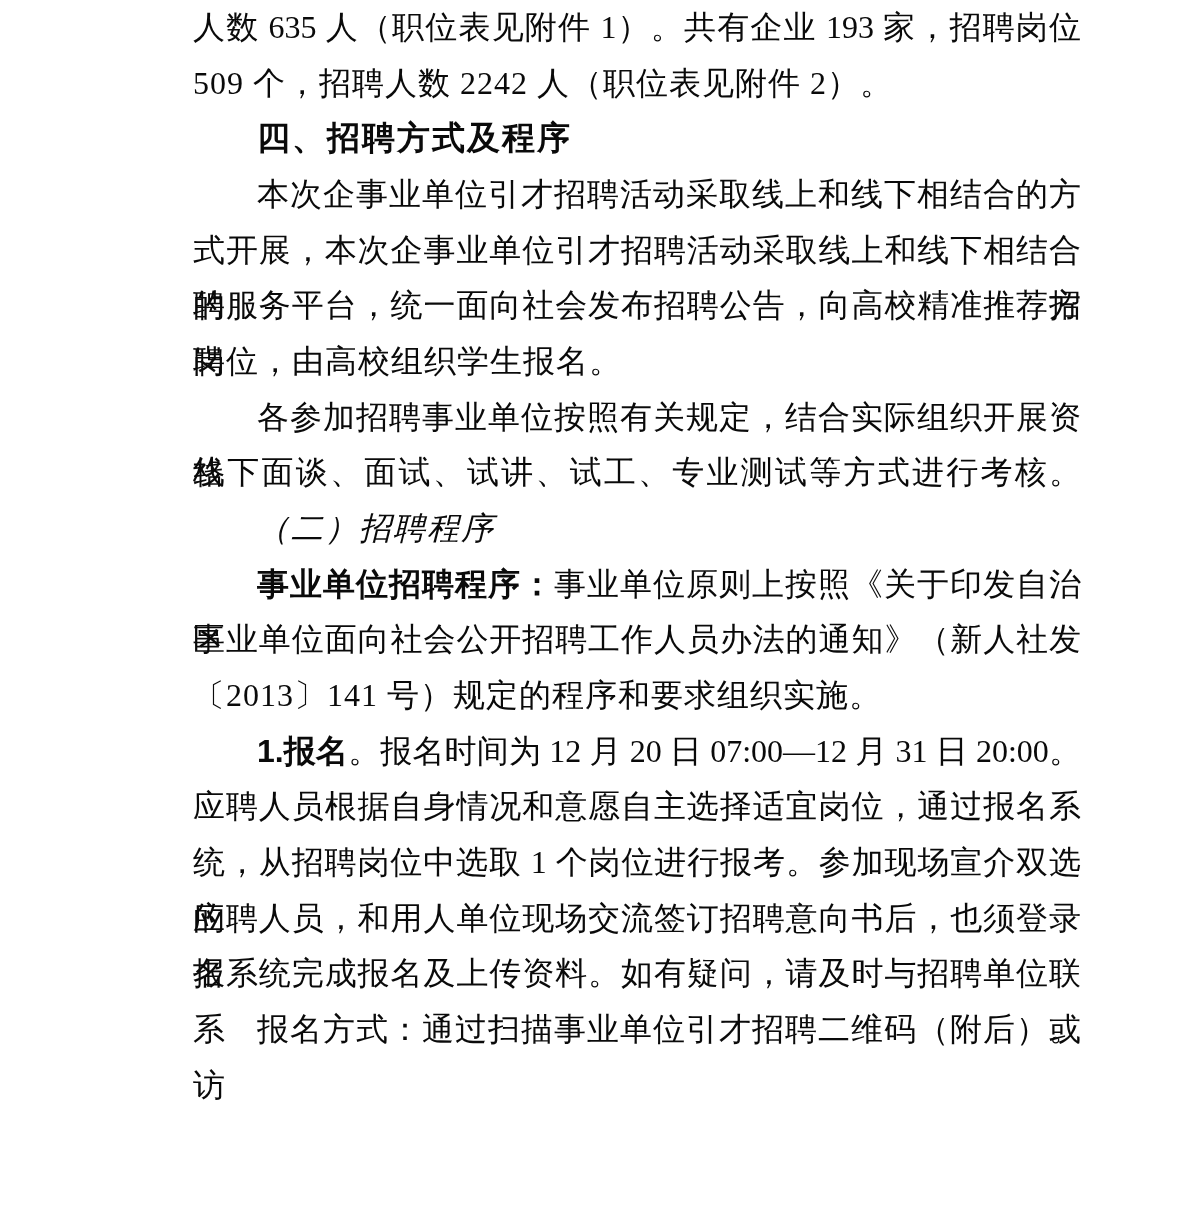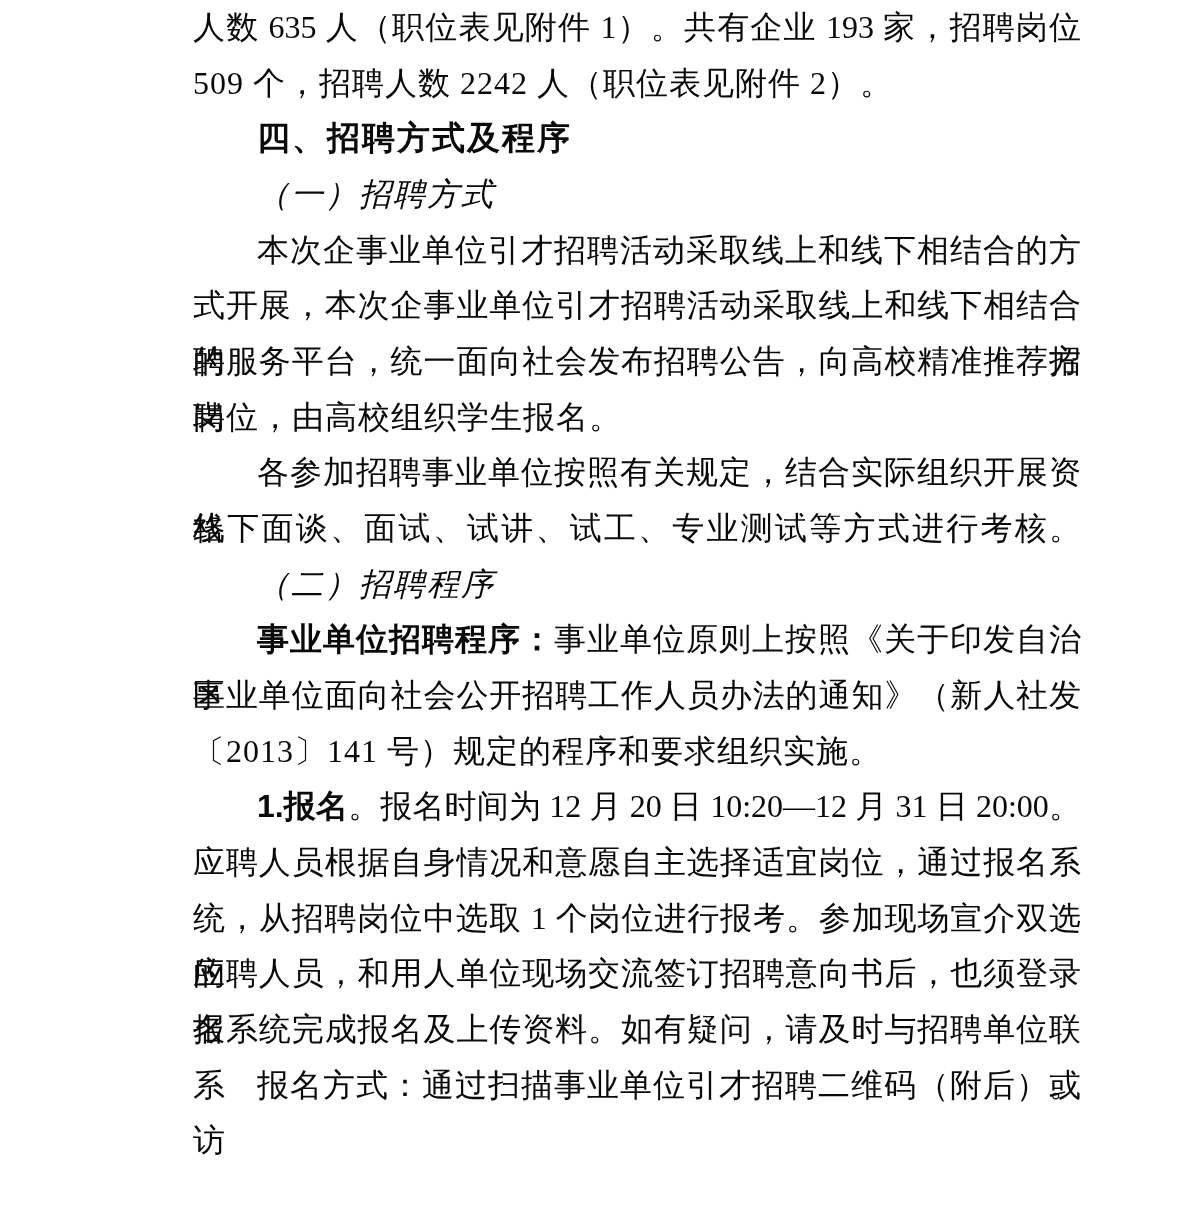--- a/index.html
+++ b/index.html
@@ -59,41 +59,40 @@
 <body>
 
 <div class="page">
   <div class="doc">
 
     <div class="line justify">人数 635 人（职位表见附件 1）。共有企业 193 家，招聘岗位</div>
     <div class="line">509 个，招聘人数 2242 人（职位表见附件 2）。</div>
 
     <div class="line heading indent">四、招聘方式及程序</div>
 
-    <div class="line kaiti indent">（一）招聘方式</div>
 
     <div class="line justify indent">本次企事业单位引才招聘活动采取线上和线下相结合的方</div>
     <div class="line justify">式开展，本次企事业单位引才招聘活动采取线上和线下相结合的方</div>
     <div class="line justify">聘服务平台，统一面向社会发布招聘公告，向高校精准推荐招聘</div>
     <div class="line">岗位，由高校组织学生报名。</div>
 
     <div class="line justify indent">各参加招聘事业单位按照有关规定，结合实际组织开展资格</div>
     <div class="line justify">线下面谈、面试、试讲、试工、专业测试等方式进行考核。</div>
 
 
     <div class="line kaiti indent">（二）招聘程序</div>
 
     <div class="line justify indent">
       <span class="bold-run">事业单位招聘程序：</span><span>事业单位原则上按照《关于印发自治区</span>
     </div>
     <div class="line justify">事业单位面向社会公开招聘工作人员办法的通知》（新人社发</div>
     <div class="line">〔2013〕141 号）规定的程序和要求组织实施。</div>
 
     <div class="line justify indent">
-      <span class="bold-run">1.报名</span><span>。报名时间为 12 月 20 日 10:20—12 月 31 日 20:00。</span>
+      <span class="bold-run">1.报名</span><span>。报名时间为 12 月 20 日 07:00—12 月 31 日 20:00。</span>
     </div>
     <div class="line justify">应聘人员根据自身情况和意愿自主选择适宜岗位，通过报名系</div>
     <div class="line justify">统，从招聘岗位中选取 1 个岗位进行报考。参加现场宣介双选的</div>
     <div class="line justify">应聘人员，和用人单位现场交流签订招聘意向书后，也须登录报</div>
     <div class="line justify">名系统完成报名及上传资料。如有疑问，请及时与招聘单位联系。</div>
     <div class="line justify indent">报名方式：通过扫描事业单位引才招聘二维码（附后）或访</div>
 
   </div>
 </div>
 

